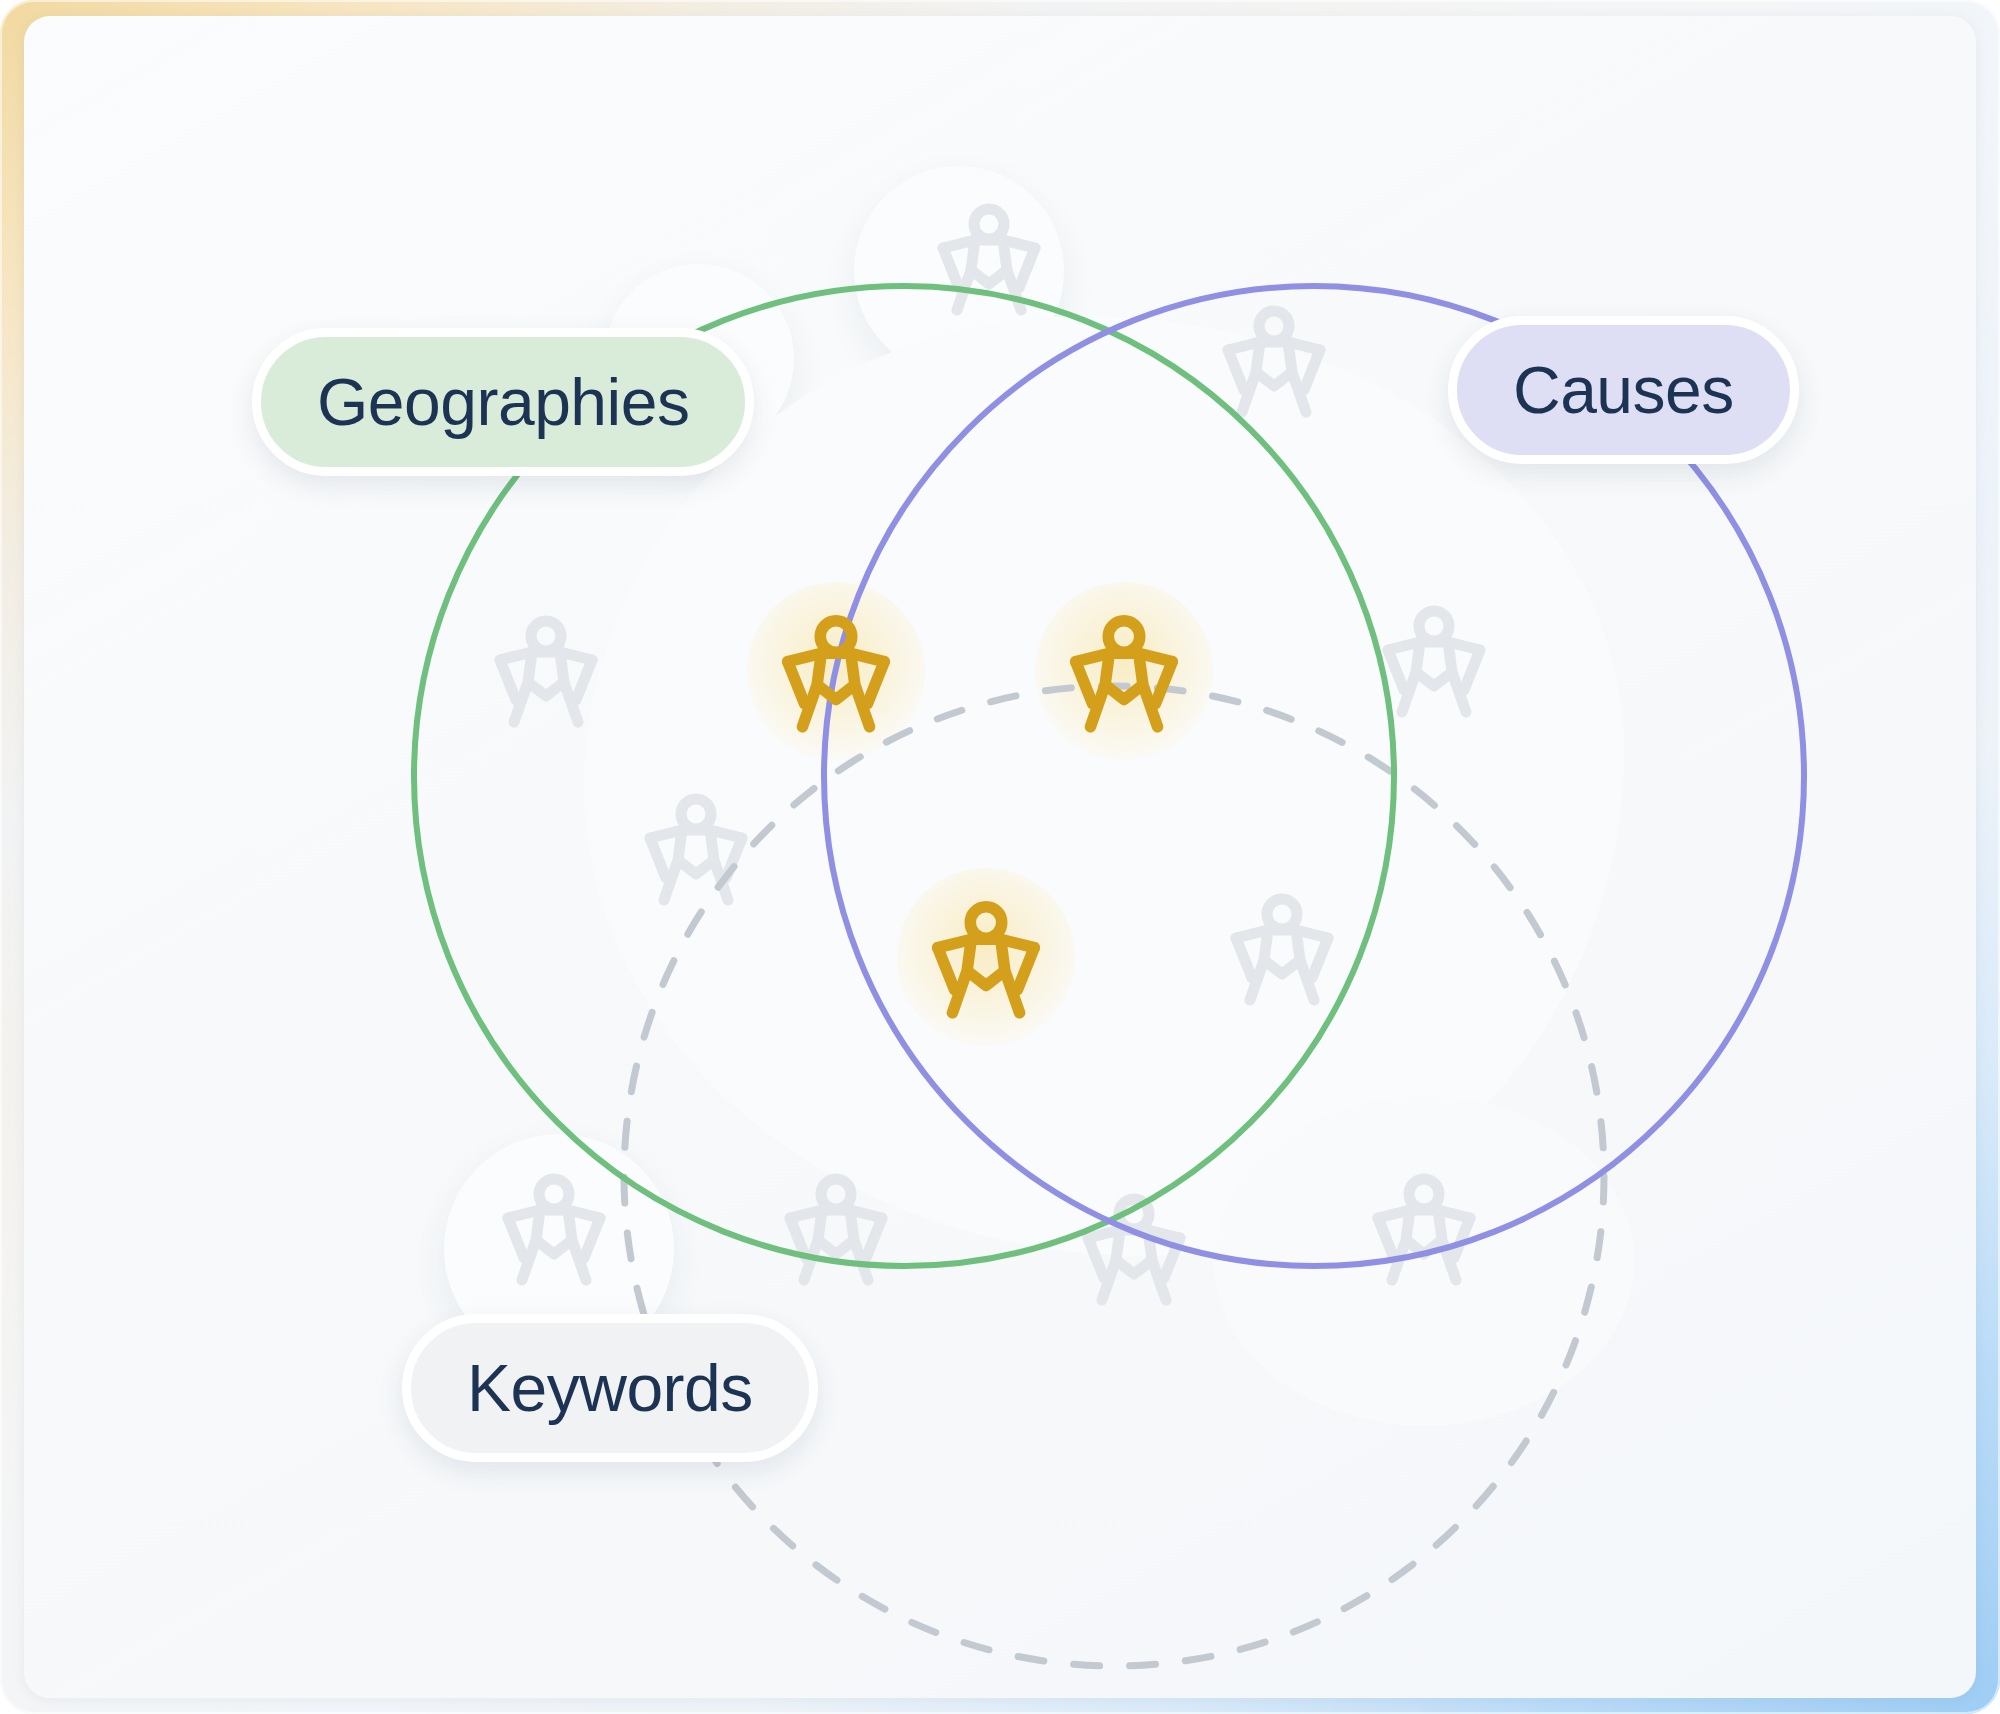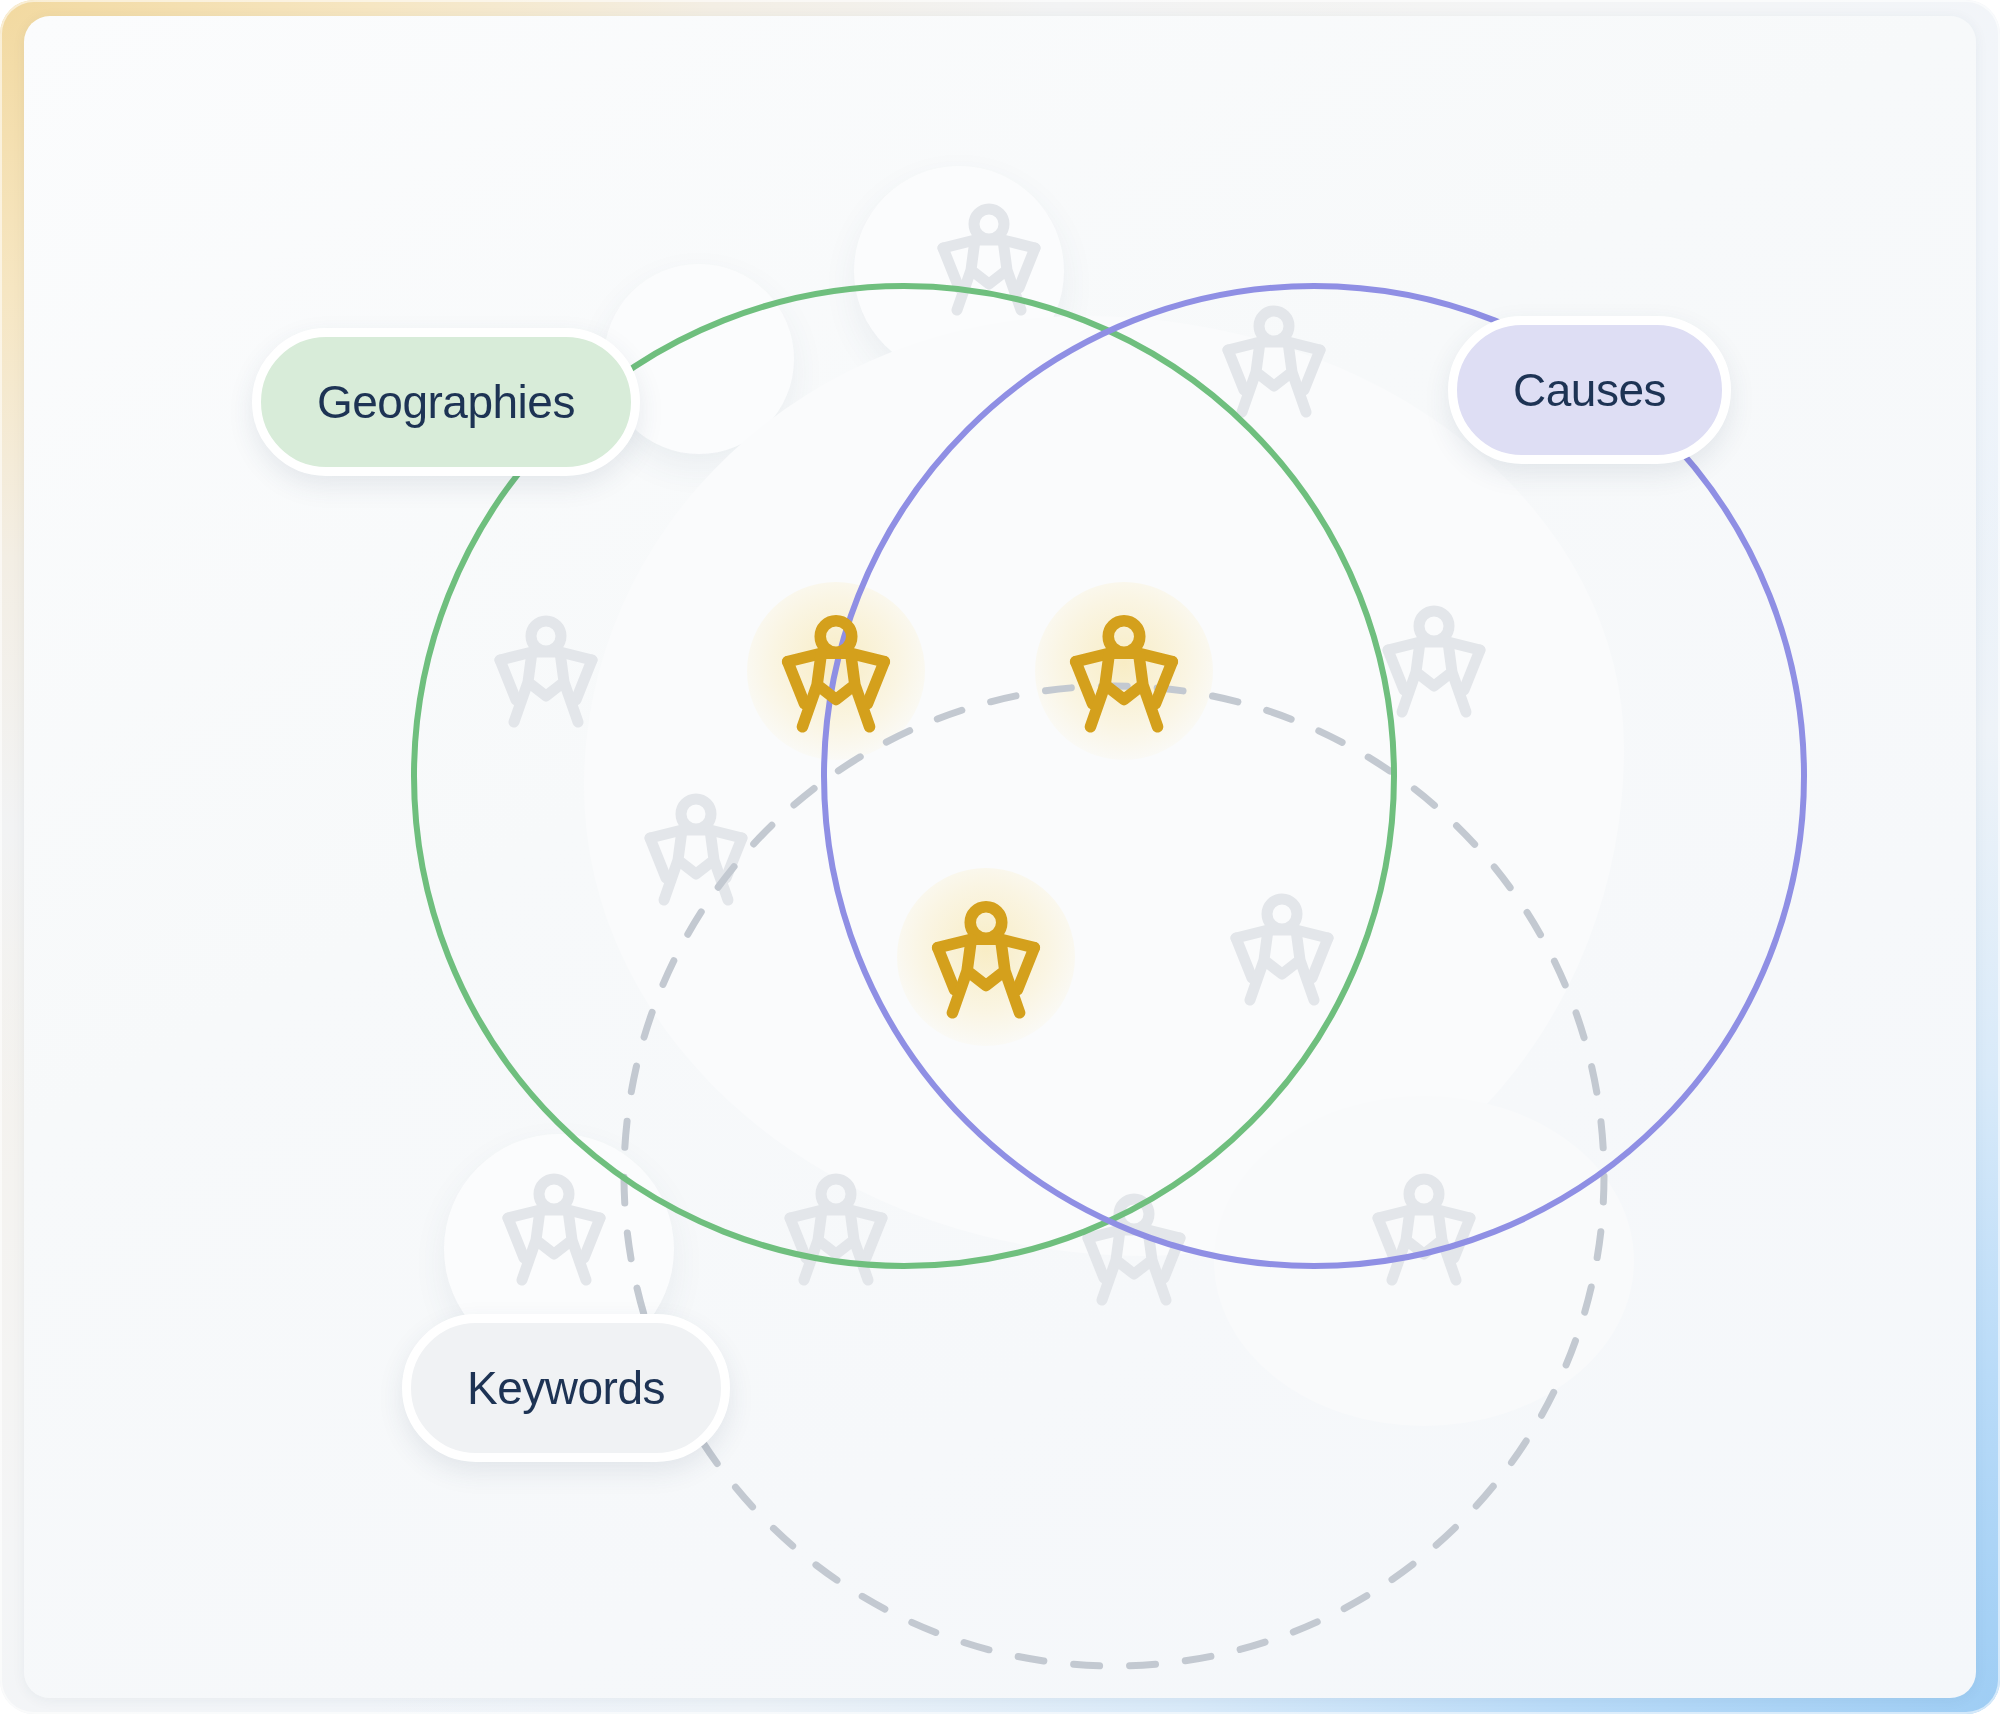--- a/index.html
+++ b/index.html
@@ -62,21 +62,21 @@
     position:absolute;
     display:flex;
     align-items:center;
     justify-content:center;
     height:148px;
     padding:0 56px;
     border-radius:76px;
     border:9px solid #ffffff;
     box-sizing:border-box;
     color:#1d3354;
-    font-size:46px;
+    font-size:66px;
     line-height:1;
     letter-spacing:-.5px;
     white-space:nowrap;
     box-shadow:0 10px 26px rgba(45,65,95,.10);
     user-select:none;
   }
   .pill-geographies{ left:228px;  top:312px;  background:#d8ecd9; }
   .pill-causes{      left:1424px; top:300px;  background:#dedef4; }
   .pill-keywords{    left:378px;  top:1298px; background:#f0f2f4; }
 

